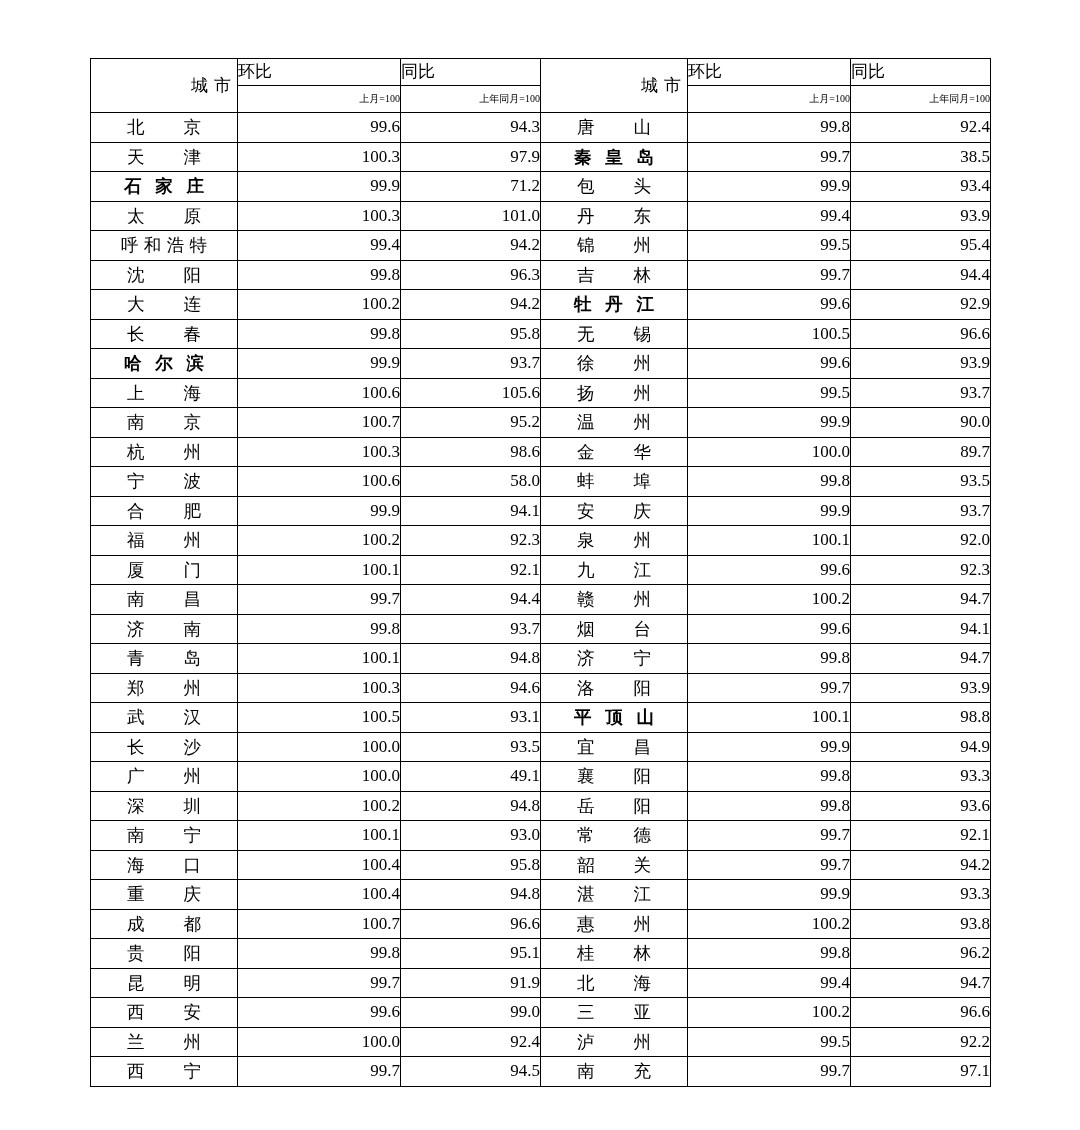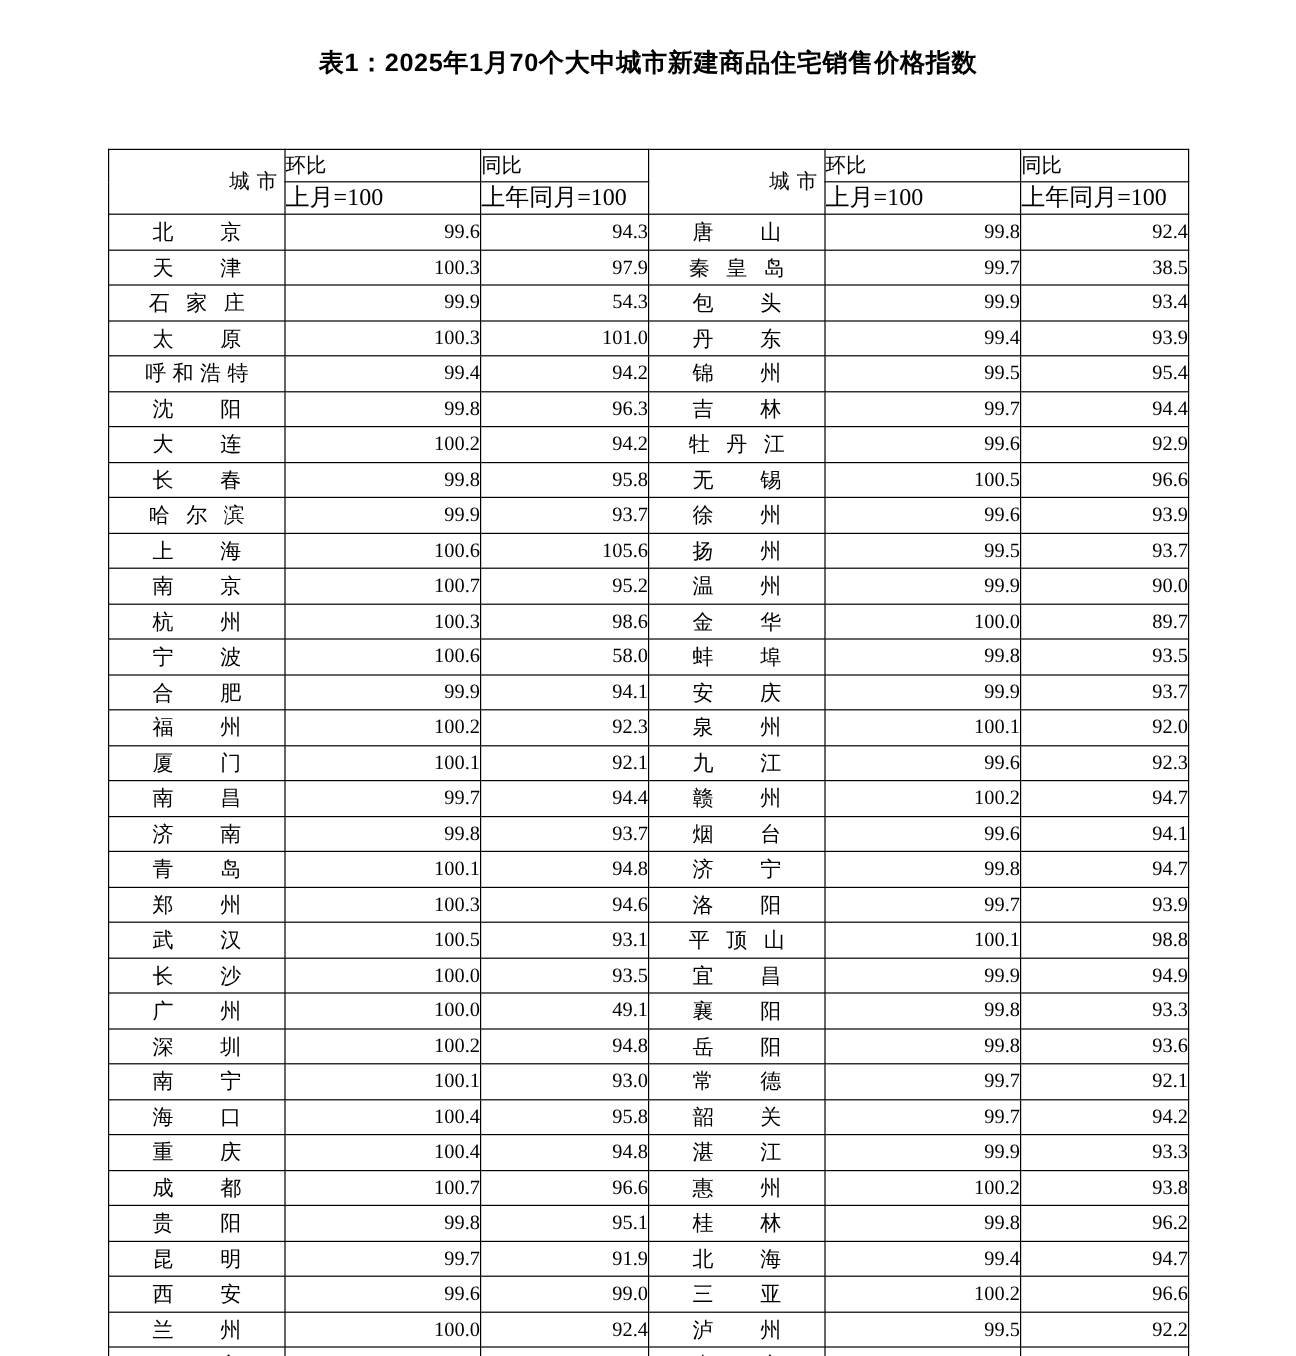--- a/index.html
+++ b/index.html
@@ -58,51 +58,50 @@
     letter-spacing: 6px;
     text-indent: 6px;
   }
   .hdr-top {
     text-align: left;
     height: 26px;
     line-height: 26px;
     font-size: 17px;
   }
   .hdr-sub {
-    text-align: left;
+    text-align: right;
     height: 26px;
     line-height: 26px;
-    font-size: 20px;
+    font-size: 10px;
   }
   td.city {
     text-align: center;
     height: 28.5px;
     line-height: 28.5px;
     font-size: 17.5px;
     white-space: nowrap;
   }
   td.num {
     text-align: right;
     padding-right: 22px;
     height: 28.5px;
     line-height: 28.5px;
     font-size: 17px;
     font-family: "Liberation Serif", "DejaVu Serif", serif;
   }
   
   .sp2 { display: inline-block; width: 74px; text-align: justify; text-align-last: justify; }
-  .sp3 { display: inline-block; width: 80px; text-align: justify; text-align-last: justify; }
+  .sp3 { display: inline-block; width: 80px; text-align: justify; text-align-last: justify; font-weight: bold; }
   .sp4 { display: inline-block; width: 86px; text-align: justify; text-align-last: justify; }
 </style>
 </head>
 <body>
 
 <div class="page">
 
-  <div class="doc-title">表1：2025年1月70个大中城市新建商品住宅销售价格指数</div>
 
   <div class="table-wrap">
     <table class="price-table">
       <colgroup>
         <col class="c-city">
           <col class="c-mom">
           <col class="c-yoy">
         <col class="c-city">
           <col class="c-mom">
           <col class="c-yoy">
@@ -136,21 +135,21 @@
             <td class="city"><span class="sp2">天津</span></td>
             <td class="num">100.3</td>
             <td class="num">97.9</td>
             <td class="city"><span class="sp3">秦皇岛</span></td>
             <td class="num">99.7</td>
             <td class="num">38.5</td>
           </tr>
           <tr>
             <td class="city"><span class="sp3">石家庄</span></td>
             <td class="num">99.9</td>
-            <td class="num">54.3</td>
+            <td class="num">71.2</td>
             <td class="city"><span class="sp2">包头</span></td>
             <td class="num">99.9</td>
             <td class="num">93.4</td>
           </tr>
           <tr>
             <td class="city"><span class="sp2">太原</span></td>
             <td class="num">100.3</td>
             <td class="num">101.0</td>
             <td class="city"><span class="sp2">丹东</span></td>
             <td class="num">99.4</td>

